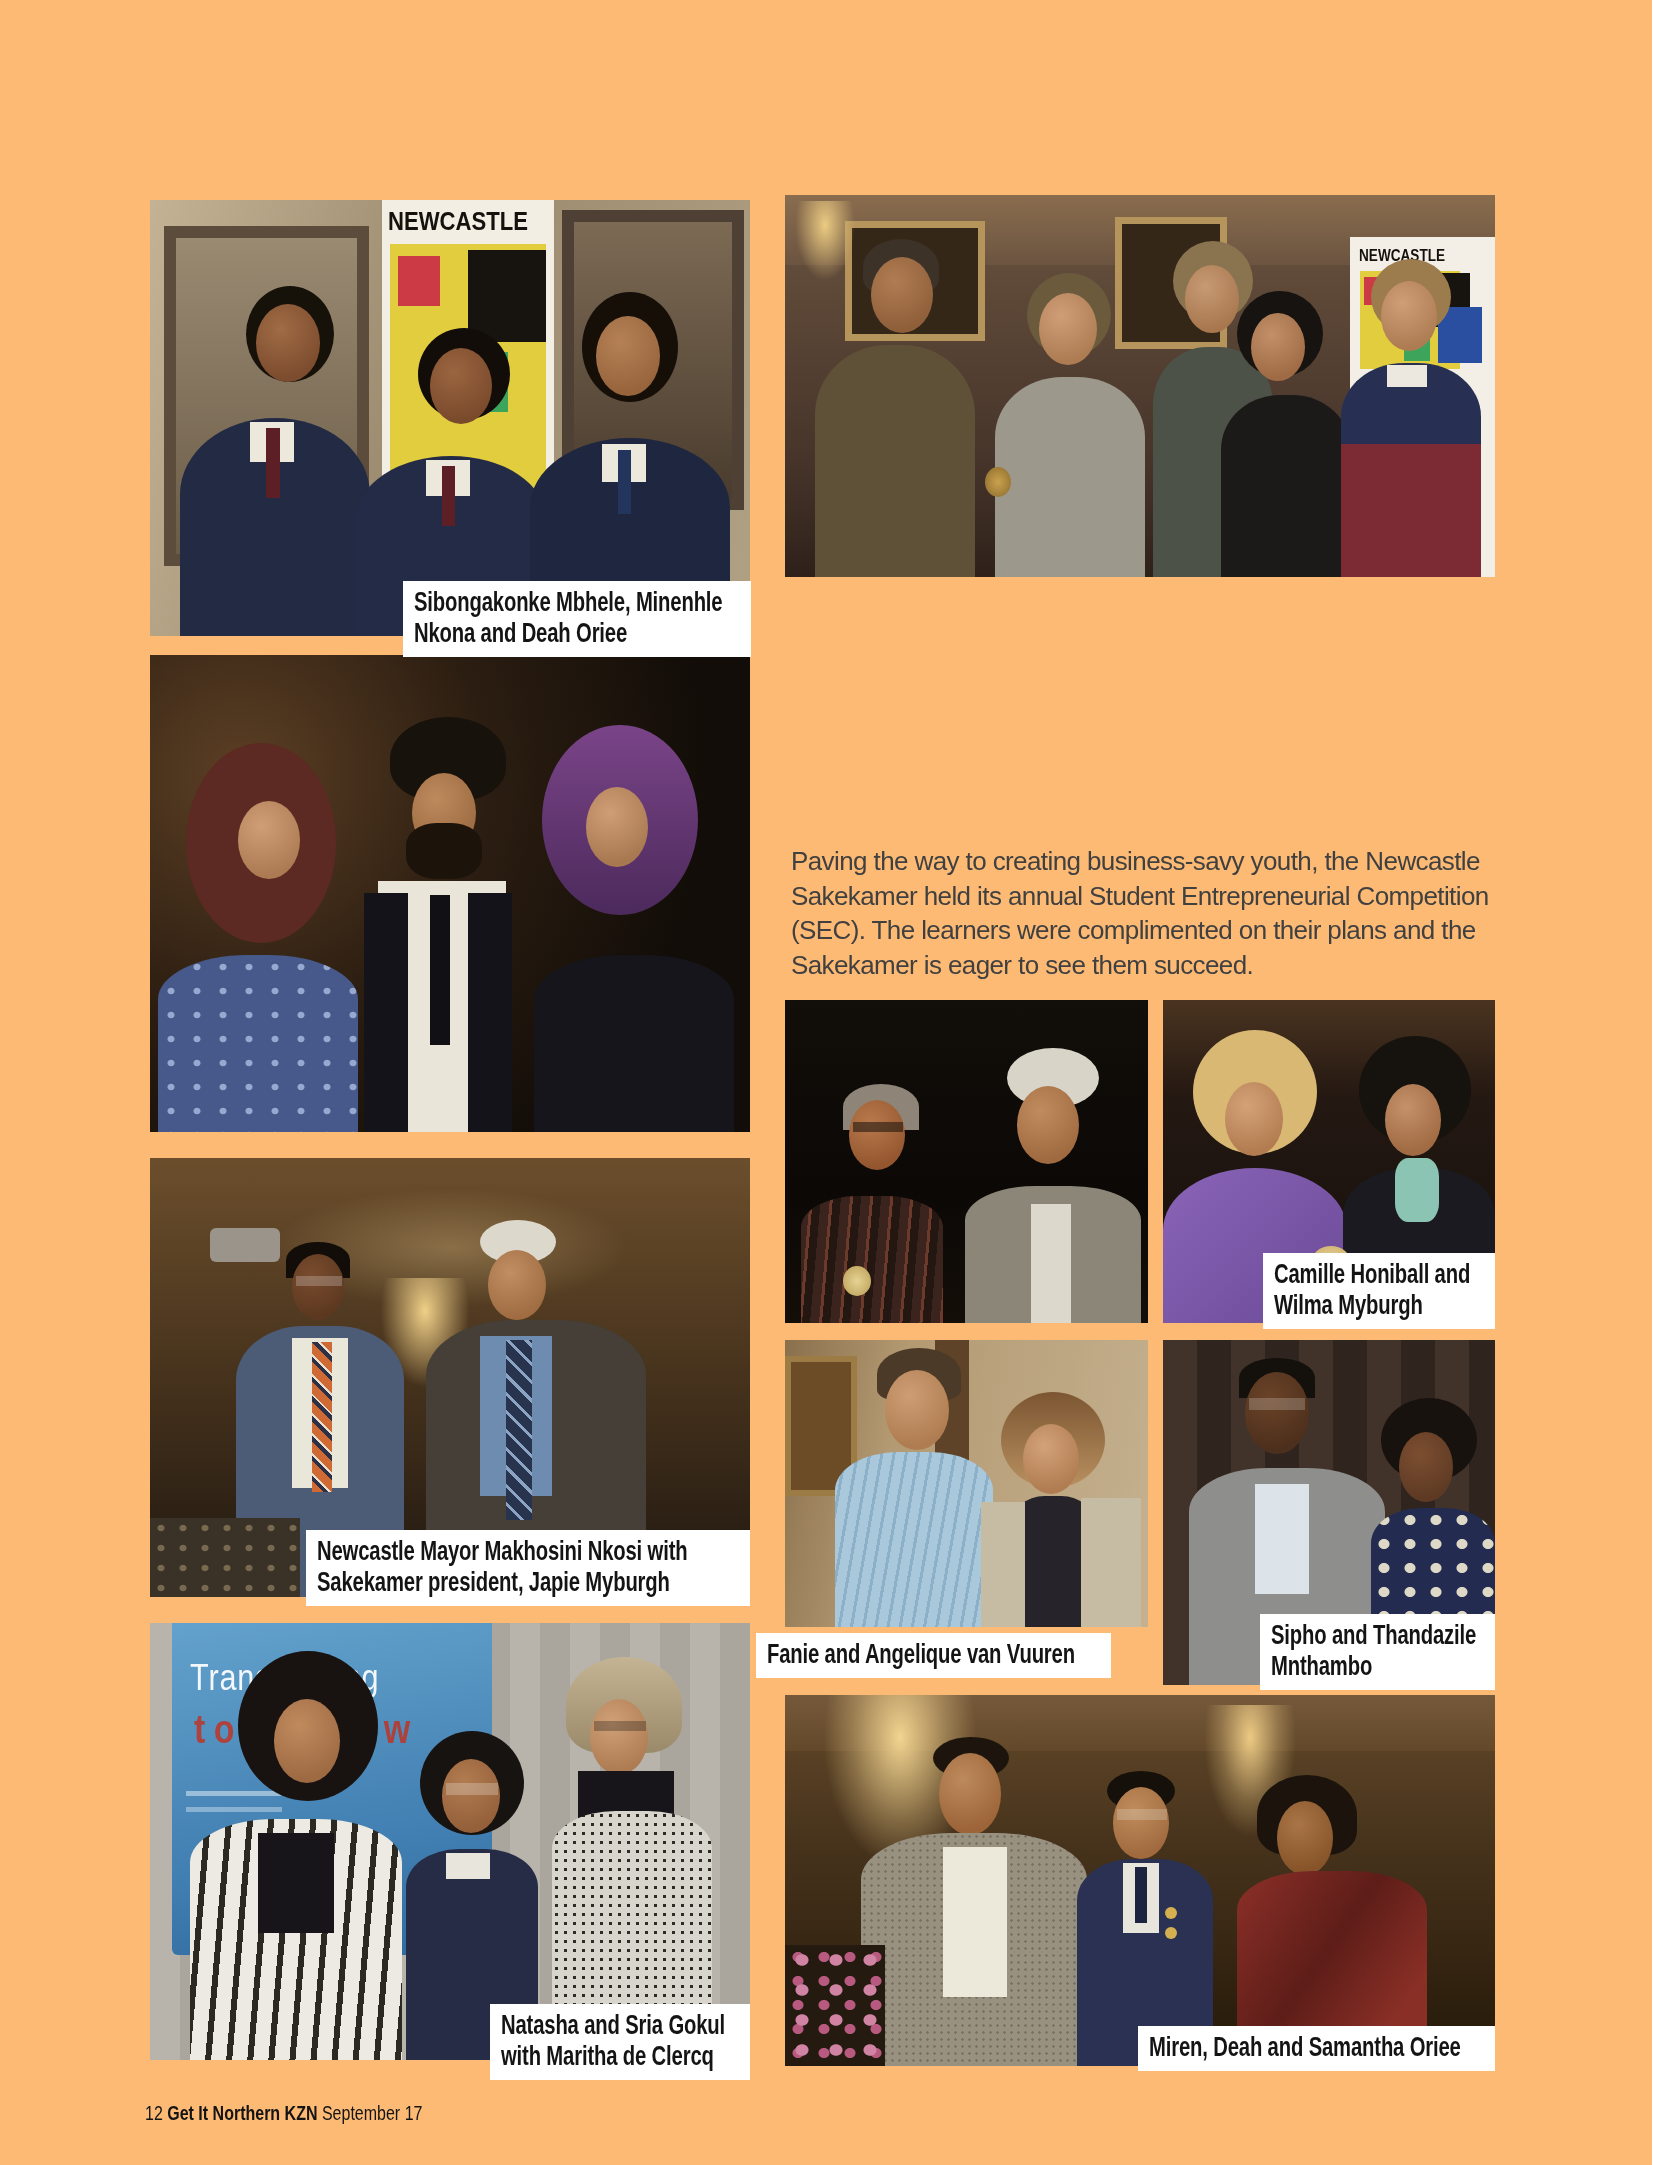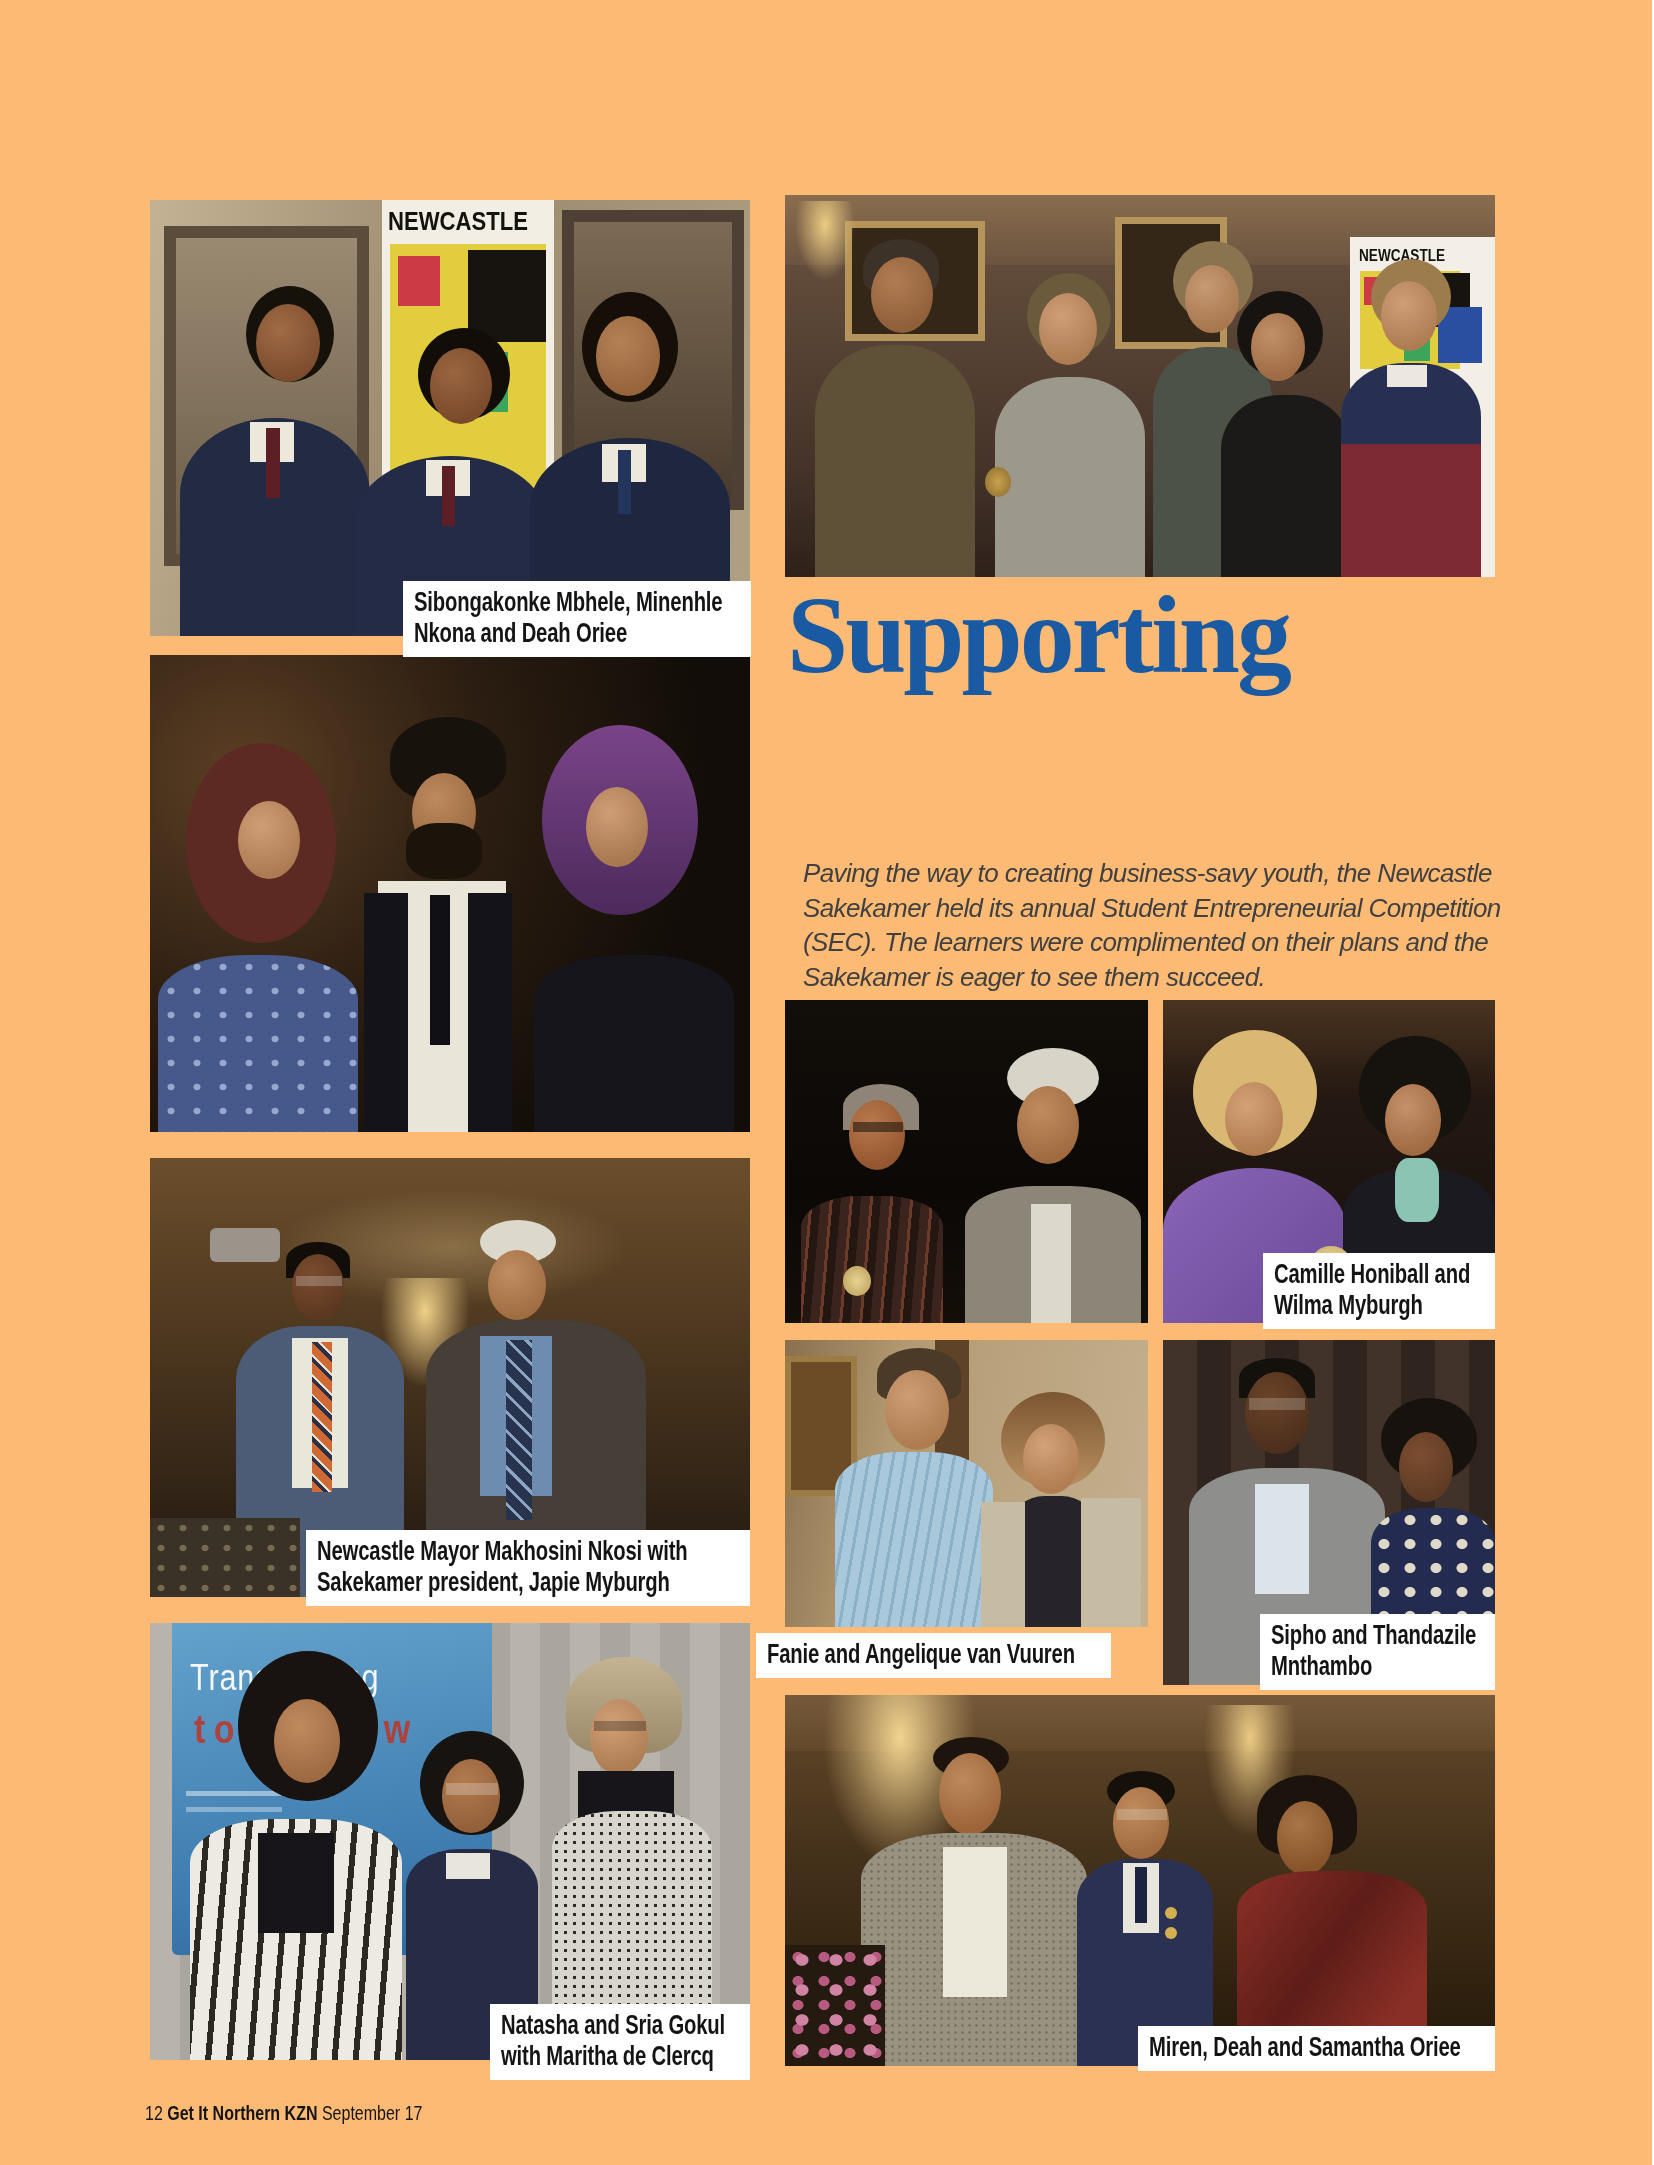--- a/index.html
+++ b/index.html
@@ -255,24 +255,23 @@
   <div class="cap" style="left:490px;top:2004px;width:260px;">
     <span>Natasha and Sria Gokul</span>
     <span>with Maritha de Clercq</span>
   </div>
 
   <div class="cap" style="left:1138px;top:2026px;width:357px;">
     <span>Miren, Deah and Samantha Oriee</span>
   </div>
 
   <div class="headline">
-    <div>Supporting</div>
-  </div>
-
-  <p class="body-text" style="margin:16px;font-style:italic;">Paving the way to creating business-savy youth, the Newcastle Sakekamer held its annual Student Entrepreneurial Competition (SEC). The learners were complimented on their plans and the Sakekamer is eager to see them succeed.</p>
+  </div>
+
+  <p class="body-text" style="margin:4px;">Paving the way to creating business-savy youth, the Newcastle Sakekamer held its annual Student Entrepreneurial Competition (SEC). The learners were complimented on their plans and the Sakekamer is eager to see them succeed.</p>
 
   <div class="footer">
     <span>12</span>
     <b>Get It Northern KZN</b>
     <span>September 17</span>
   </div>
 
 </div>
 
 </body></html>

